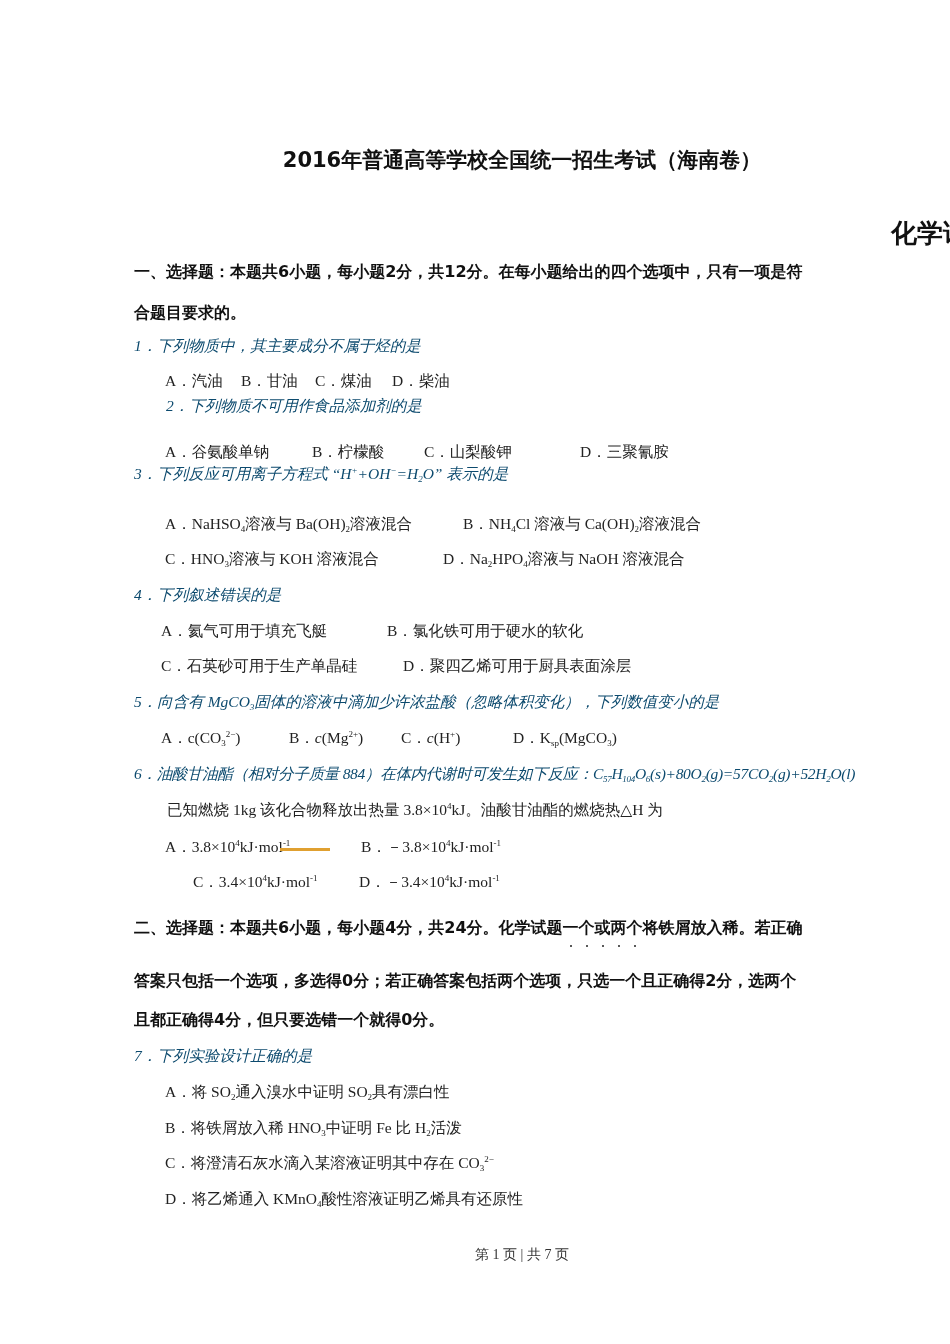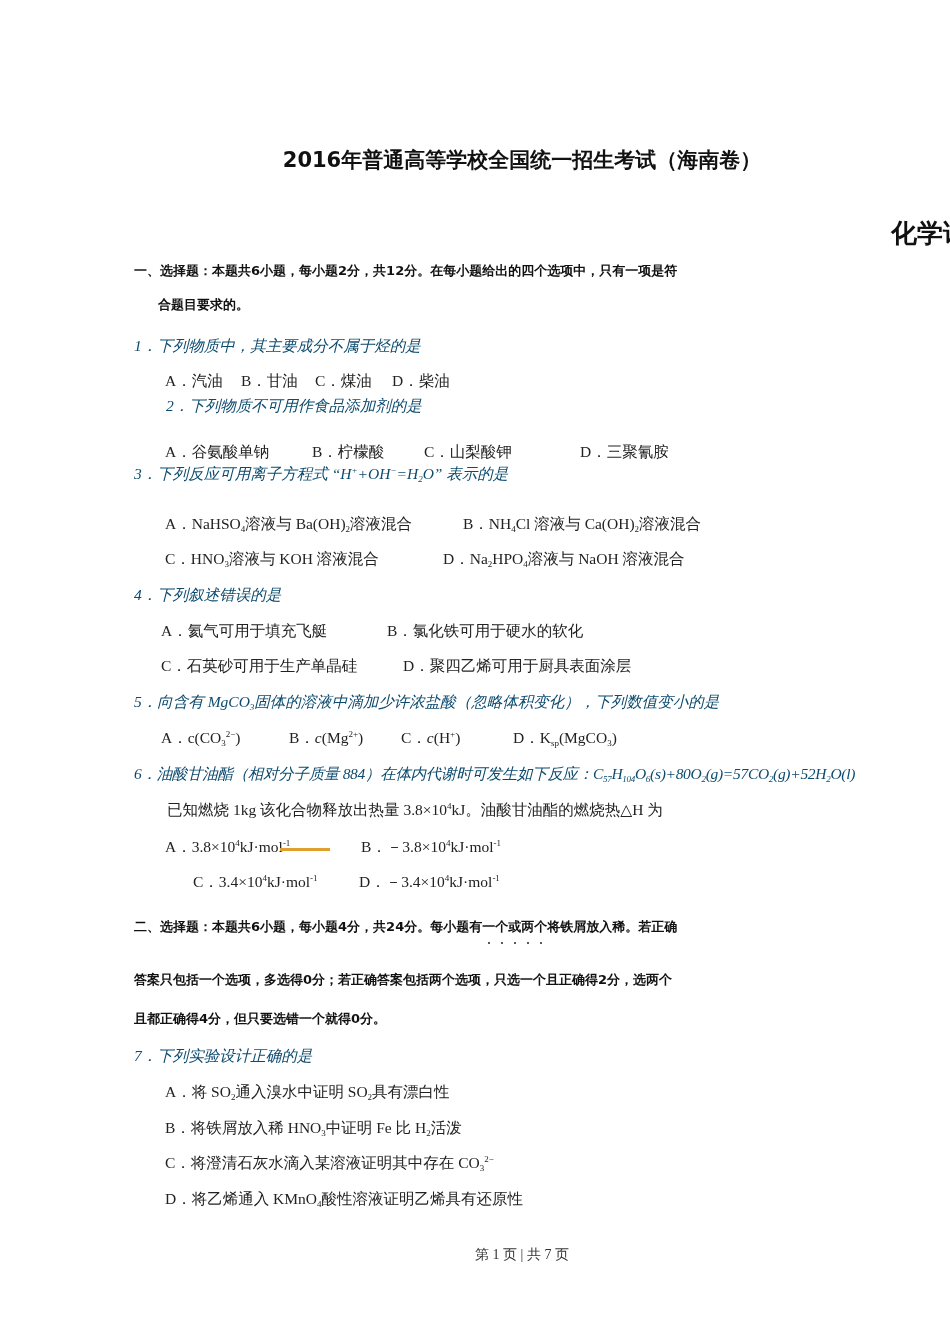--- a/index.html
+++ b/index.html
@@ -2,39 +2,39 @@
 <html><head>
 <meta charset="utf-8">
 <style>
   html, body { margin: 0; padding: 0; background: #ffffff; }
   body { width: 950px; height: 1344px; position: relative; overflow: hidden; color: #222; }
   .serif { font-family: "Liberation Serif", "DejaVu Serif", serif; }
   .sans { font-family: "DejaVu Sans", "Liberation Sans", sans-serif; }
   .abs { position: absolute; white-space: nowrap; padding-left: 47px; }
   .title { font-weight: bold; font-size: 21px; left: 0; width: 950px; text-align: center; color: #111; }
   .subtitle { font-weight: bold; font-size: 26px; left: 0; width: 948px; text-align: right; color: #111; }
-  .section { font-size: 13px; font-weight: bold; color: #111; left: 87px; }
+  .section { font-size: 16px; font-weight: bold; color: #111; left: 87px; }
   .q { font-size: 15.5px; left: 87px; color: #0c4a6e; font-style: italic; }
   .opt { font-size: 15.5px; color: #222; }
   sub, sup { font-size: 9px; line-height: 0; }
   sub { vertical-align: -3px; }
   sup { vertical-align: 6px; }
   .em-dot { display: inline-block; position: relative; }
   .em-dot::after { content: ""; position: absolute; left: 50%; bottom: -8px; width: 2px; height: 2px; margin-left: -1px; background: #222; border-radius: 50%; }
   .footer { font-size: 14px; left: 0; width: 950px; text-align: center; color: #333; }
   .mark { width: 3px; height: 3px; background: #e0a030; }
 </style>
 </head>
 <body>
 
 <div class="abs title sans" style="top:146px;">2016年普通高等学校全国统一招生考试（海南卷）</div>
 <div class="abs subtitle sans" style="top:216px;">化学试题</div>
 
 <div class="abs section sans" style="top:262px;">一、选择题：本题共6小题，每小题2分，共12分。在每小题给出的四个选项中，只有一项是符</div>
-<div class="abs section sans" style="top:296px;margin-left:24px;">合题目要求的。</div>
+<div class="abs section sans" style="top:303px;">合题目要求的。</div>
 
 <div class="abs q serif" style="top:336px;">1．下列物质中，其主要成分不属于烃的是</div>
 <div class="abs opt serif" style="top:371px;left:118px;">A．汽油</div>
 <div class="abs opt serif" style="top:371px;left:194px;">B．甘油</div>
 <div class="abs opt serif" style="top:371px;left:268px;">C．煤油</div>
 <div class="abs opt serif" style="top:371px;left:345px;">D．柴油</div>
 
 <div class="abs q serif" style="top:396px;margin-left:32px;">2．下列物质不可用作食品添加剂的是</div>
 <div class="abs opt serif" style="top:442px;left:118px;">A．谷氨酸单钠</div>
 <div class="abs opt serif" style="top:442px;left:265px;">B．柠檬酸</div>
@@ -93,21 +93,21 @@
   <span>B．－3.8×10</span><sup>4</sup><span>kJ·mol</span><sup>-1</sup>
 </div>
 <div class="abs opt serif" style="top:872px;left:118px;margin-left:28px;">
   <span>C．3.4×10</span><sup>4</sup><span>kJ·mol</span><sup>-1</sup>
 </div>
 <div class="abs opt serif" style="top:872px;left:312px;">
   <span>D．－3.4×10</span><sup>4</sup><span>kJ·mol</span><sup>-1</sup>
 </div>
 
 <div class="abs section sans" style="top:918px;">
-  <span>二、选择题：本题共6小题，每小题4分，共24分。每小题有</span><span class="em-dot">一</span><span class="em-dot">个</span><span class="em-dot">或</span><span class="em-dot">两</span><span class="em-dot">个</span><span>将铁屑放入稀。若正确</span>
+  <span>二、选择题：本题共6小题，每小题4分，共24分。化学试题</span><span class="em-dot">一</span><span class="em-dot">个</span><span class="em-dot">或</span><span class="em-dot">两</span><span class="em-dot">个</span><span>将铁屑放入稀。若正确</span>
 </div>
 <div class="abs section sans" style="top:971px;">答案只包括一个选项，多选得0分；若正确答案包括两个选项，只选一个且正确得2分，选两个</div>
 <div class="abs section sans" style="top:1010px;">且都正确得4分，但只要选错一个就得0分。</div>
 
 <div class="abs q serif" style="top:1046px;">7．下列实验设计正确的是</div>
 <div class="abs opt serif" style="top:1082px;left:118px;">
   <span>A．将 SO</span><sub>2</sub><span>通入溴水中证明 SO</span><sub>2</sub><span>具有漂白性</span>
 </div>
 <div class="abs opt serif" style="top:1118px;left:118px;">
   <span>B．将铁屑放入稀 HNO</span><sub>3</sub><span>中证明 Fe 比 H</span><sub>2</sub><span>活泼</span>

